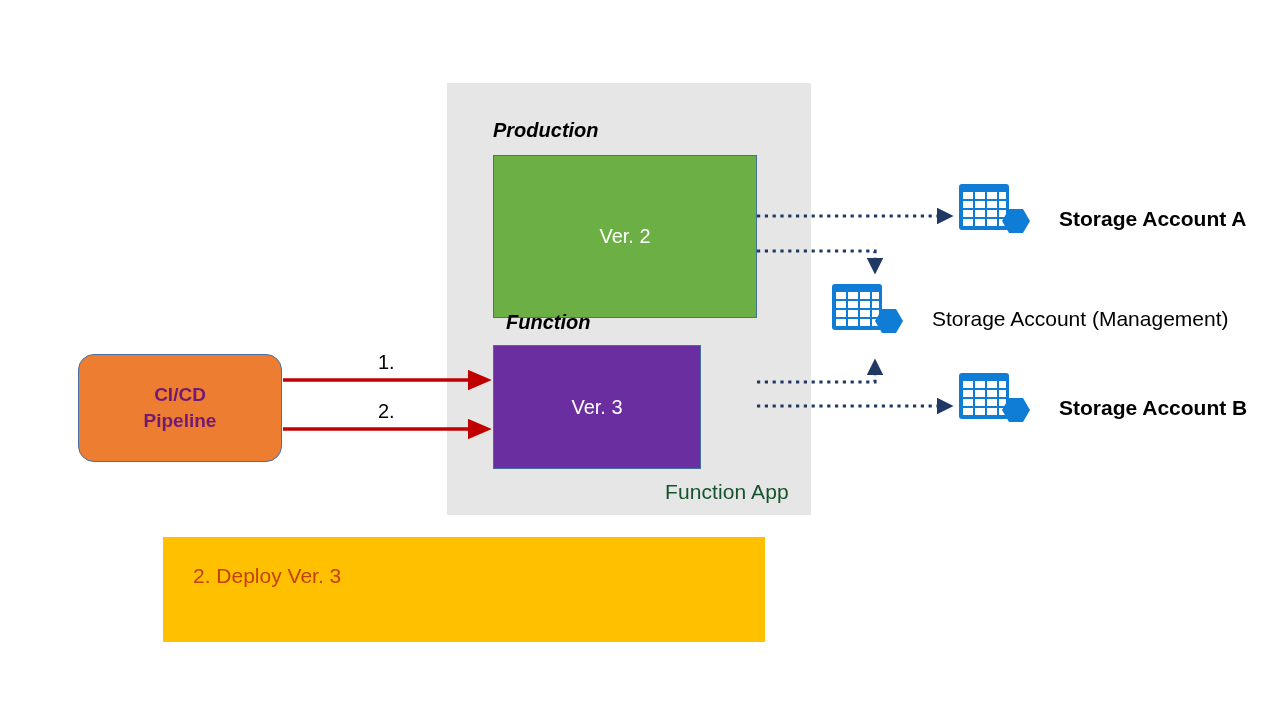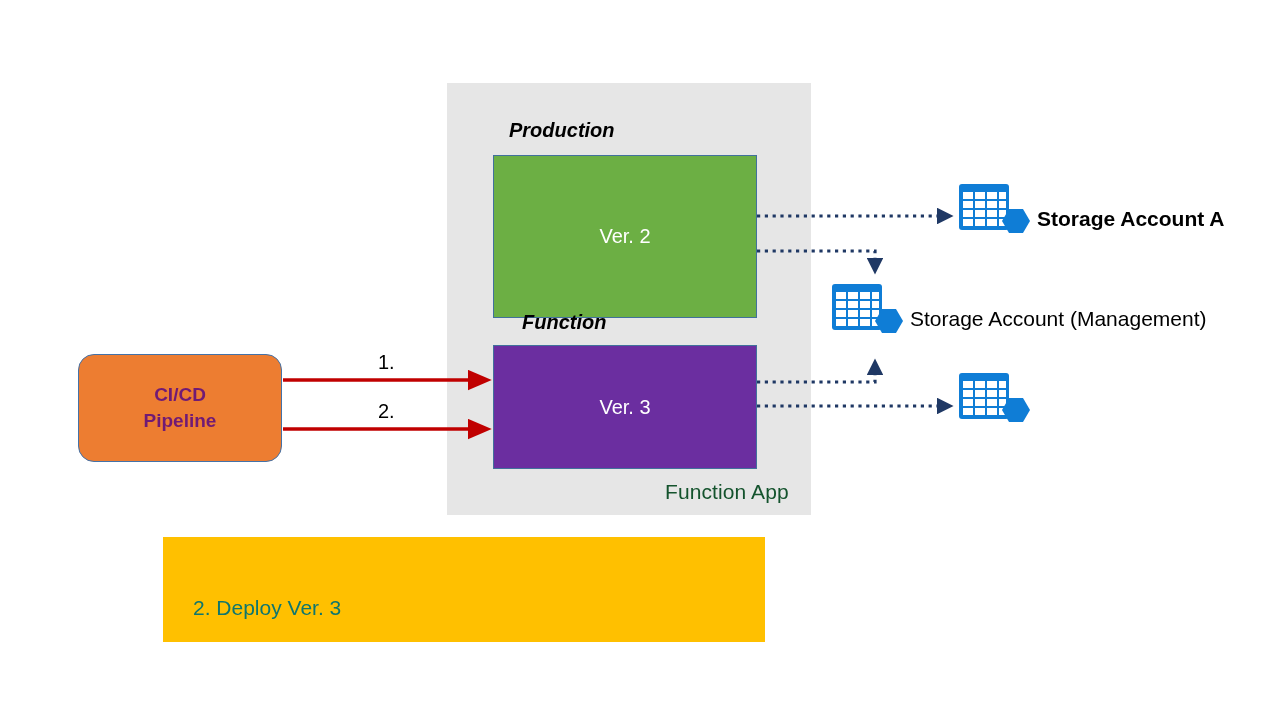--- a/index.html
+++ b/index.html
@@ -40,21 +40,20 @@
   }
 
   
   .slot-heading {
     position: absolute;
     font-size: 20px;
     font-weight: bold;
     font-style: italic;
     color: #000000;
     white-space: nowrap;
-    margin-left: 16px;
   }
   .slot-heading.production { left: 493px; top: 119px; }
   .slot-heading.staging    { left: 506px; top: 311px; }
 
   
   .version-box {
     position: absolute;
     box-sizing: border-box;
     border: 1px solid #41719C;
     display: flex;
@@ -63,21 +62,21 @@
     color: #ffffff;
     font-size: 20px;
   }
   .version-box.production {
     left: 493px; top: 155px;
     width: 264px; height: 163px;
     background: #6CAF44;
   }
   .version-box.staging {
     left: 493px; top: 345px;
-    width: 264px; height: 124px;
+    width: 208px; height: 124px;
     background: #6B2EA0;
   }
 
   
   .pipeline-box {
     position: absolute;
     left: 78px; top: 354px;
     width: 204px; height: 108px;
     box-sizing: border-box;
     background: #ED7D31;
@@ -95,23 +94,23 @@
 
   
   .note-banner {
     position: absolute;
     left: 163px; top: 537px;
     width: 602px; height: 105px;
     background: #FFC000;
   }
   .note-banner-text {
     position: absolute;
-    left: 193px; top: 596px;
+    left: 193px; top: 564px;
     font-size: 21px;
-    color: #0f766e;
+    color: #c2410c;
     white-space: nowrap;
   }
 
   
   .step-number {
     position: absolute;
     font-size: 20px;
     color: #000000;
   }
   .step-number.one { left: 378px; top: 351px; }
@@ -134,21 +133,21 @@
   .storage-node.account-a  { left: 957px; top: 183px; }
   .storage-node.management { left: 830px; top: 283px; }
   .storage-node.account-b  { left: 957px; top: 372px; }
 
   .storage-icon {
     width: 78px;
     height: 72px;
     flex: 0 0 auto;
   }
   .storage-label {
-    margin-left: 2px;
+    margin-left: 24px;
     font-size: 21px;
     color: #000000;
     white-space: nowrap;
   }
   .storage-label.bold { font-weight: bold; }
   .storage-node.management .storage-label { }
 </style>
 </head>
 <body>
 
@@ -267,18 +266,19 @@
         <rect x="18" y="27" width="10" height="7"></rect>
         <rect x="30" y="27" width="10" height="7"></rect>
         <rect x="42" y="27" width="7" height="7"></rect>
         <rect x="6" y="36" width="10" height="7"></rect>
         <rect x="18" y="36" width="10" height="7"></rect>
         <rect x="30" y="36" width="10" height="7"></rect>
         <rect x="42" y="36" width="7" height="7"></rect>
       </g>
       <polygon points="52,26 66,26 73,38 66,50 52,50 45,38" fill="#0F7DD6"></polygon>
     </svg>
+    <span class="storage-label bold">Storage Account B</span>
   </div>
 
   <div class="note-banner"></div>
   <div class="note-banner-text">2. Deploy Ver. 3</div>
 
 </div>
 
 </body></html>

